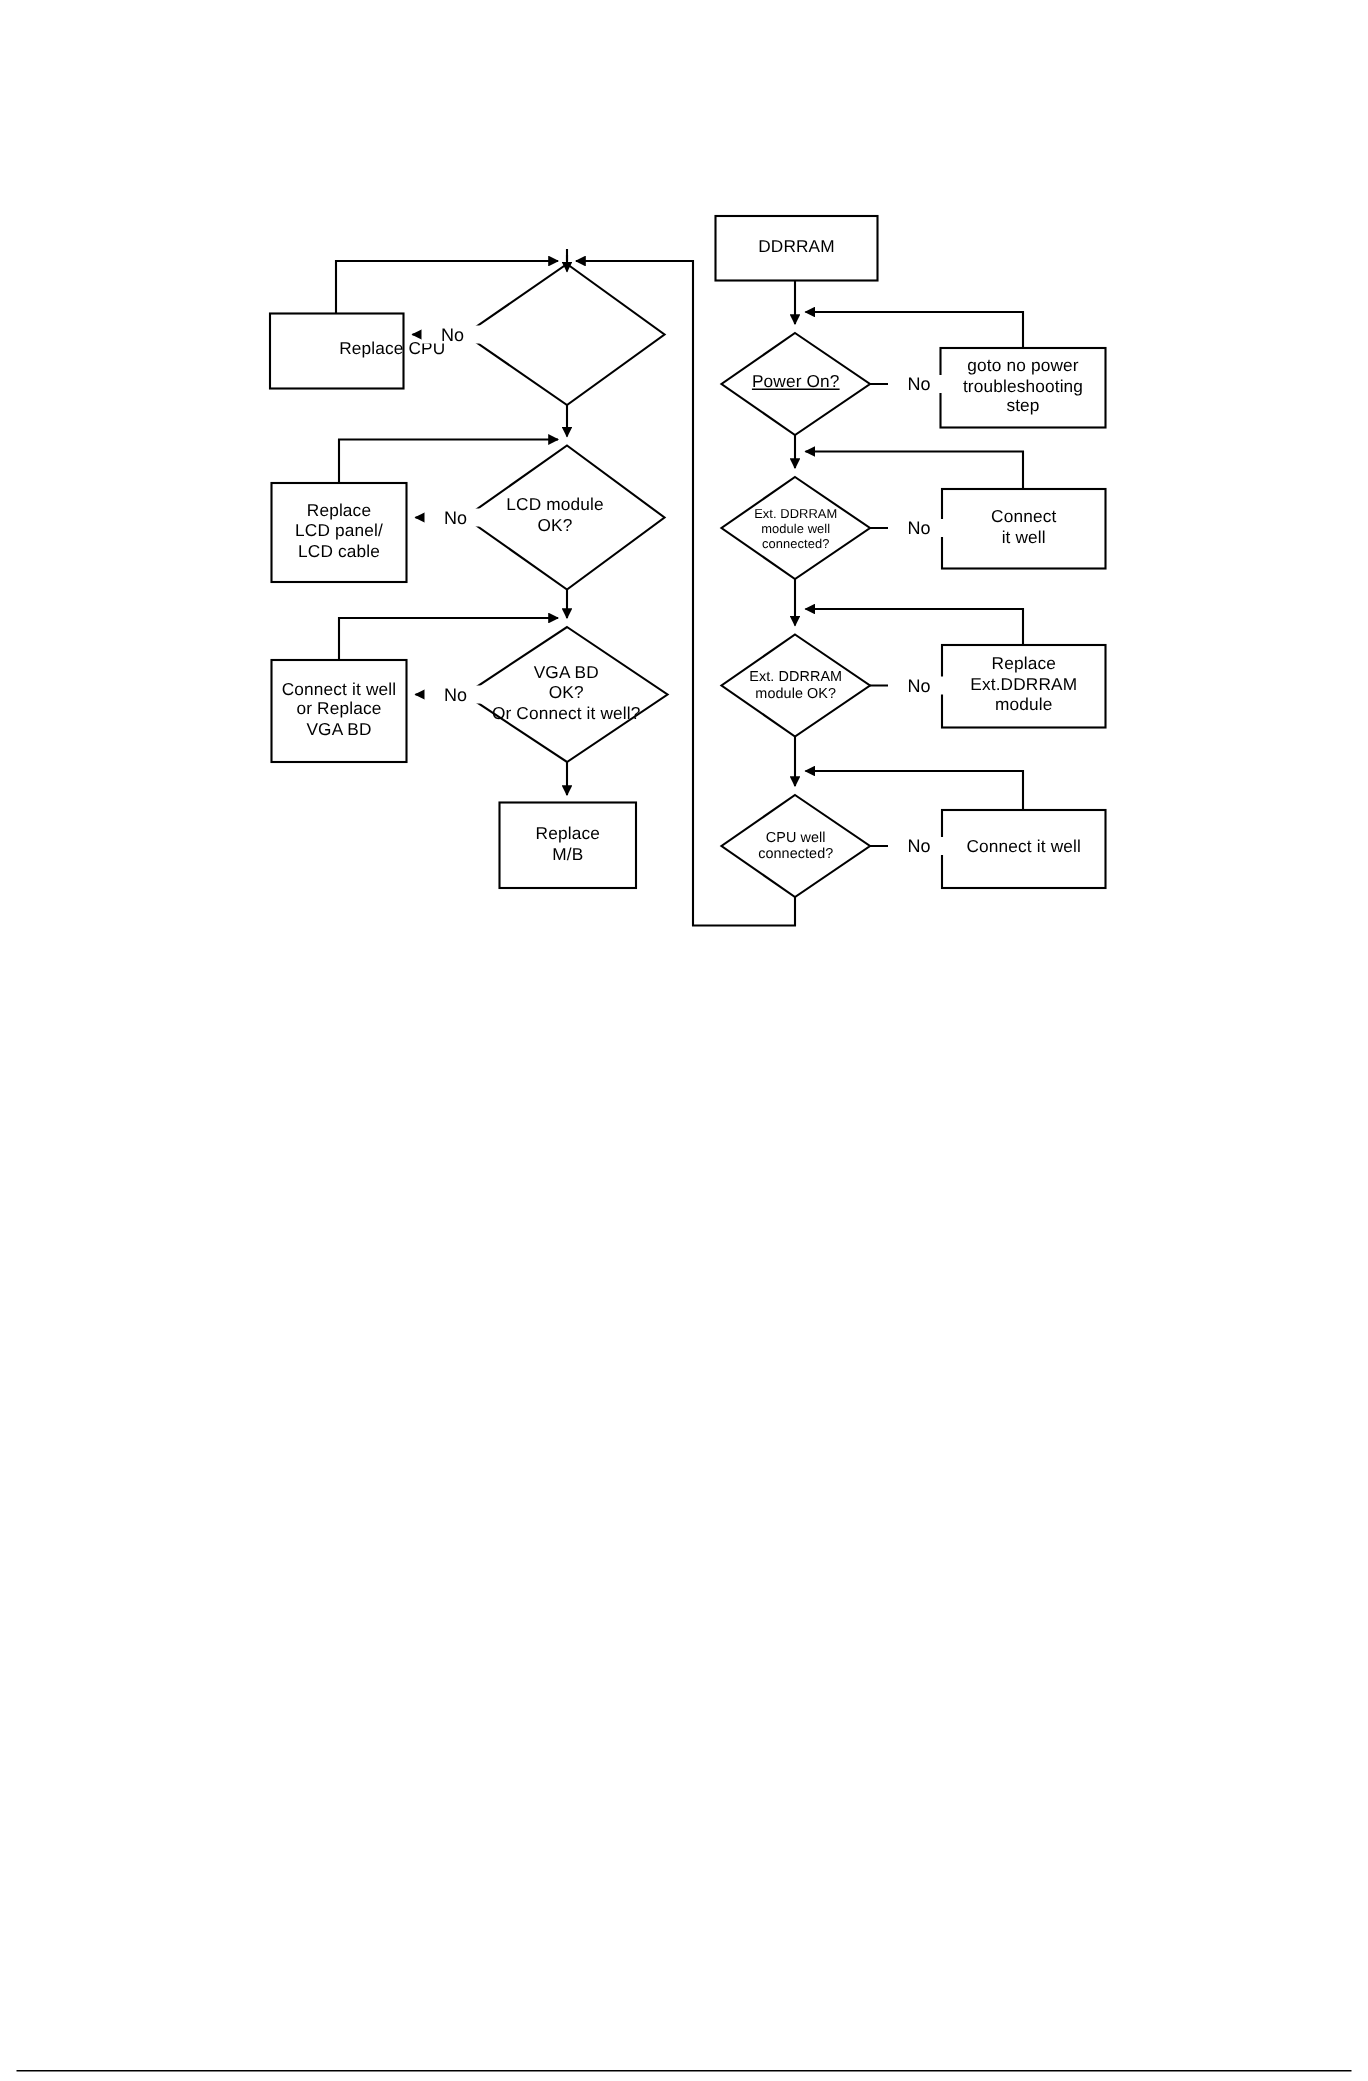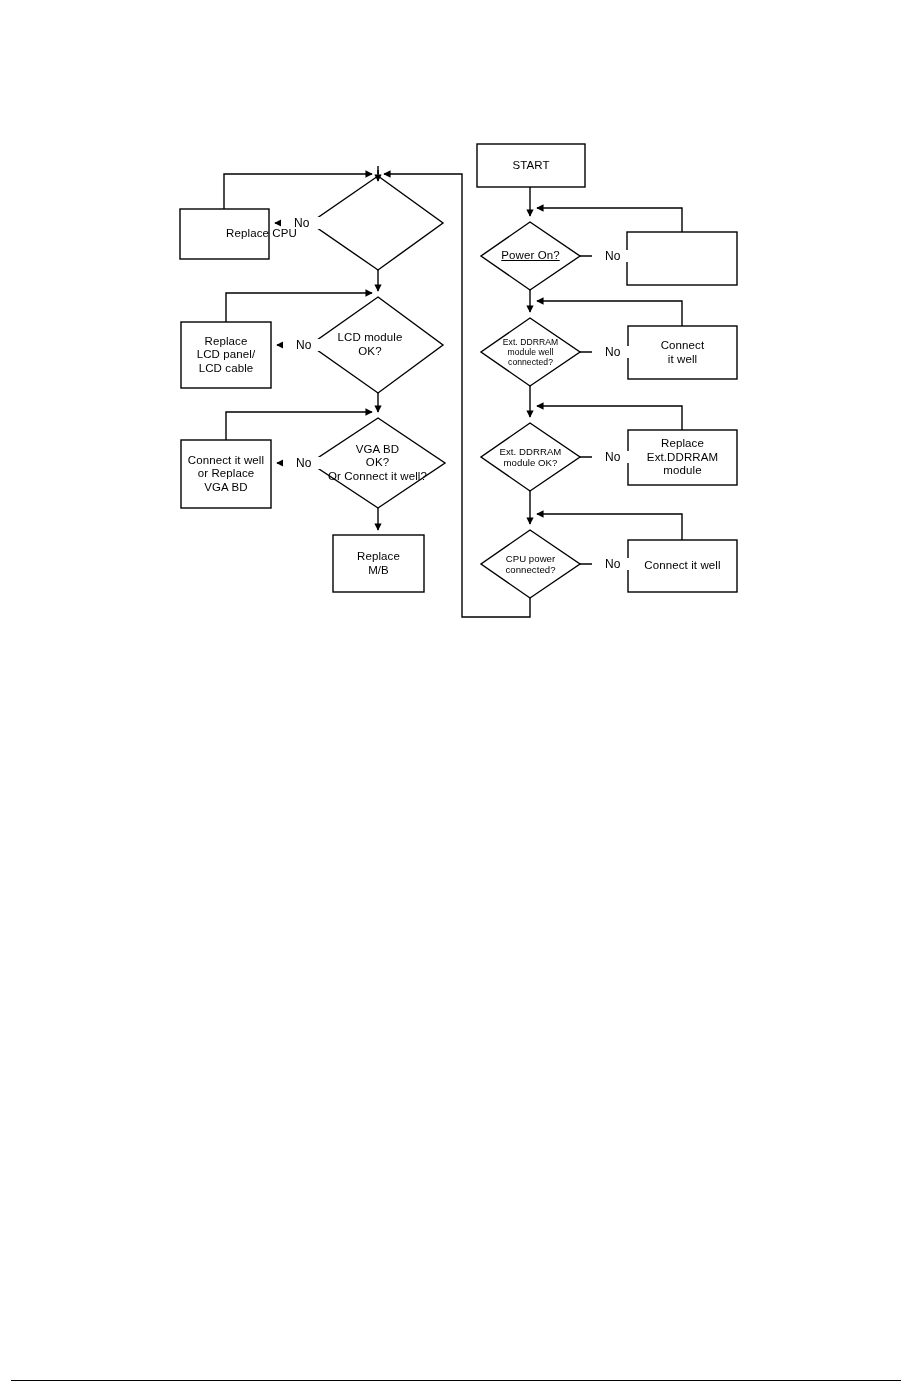--- a/index.html
+++ b/index.html
@@ -142,34 +142,37 @@
       <path d="M 378,393 L 378,412" marker-end="url(#arrow)"></path>
 
       <path d="M 310,463 L 277,463" marker-end="url(#arrow)"></path>
 
       <path d="M 226,440 L 226,412 L 372,412" marker-end="url(#arrow)"></path>
 
       <path d="M 378,508 L 378,530" marker-end="url(#arrow)"></path>
     </g>
   </svg>
 
-  <div class="node-label proc-label" style="left:477px; top:144px; width:108px; height:43px;">START</div>
+  <div class="node-label proc-label" style="left:477px; top:144px; width:108px; height:43px;">DDRRAM</div>
 
   <div class="node-label dec-label" style="left:481px; top:222px; width:99px; height:68px;text-decoration:underline;">Power On?</div>
 
   <div class="node-label dec-label-sm" style="left:481px; top:318px; width:99px; height:68px;">Ext. DDRRAM
 module well
 connected?</div>
 
   <div class="node-label dec-label-md" style="left:481px; top:423px; width:99px; height:68px;">Ext. DDRRAM
 module OK?</div>
 
-  <div class="node-label dec-label-md" style="left:481px; top:530px; width:99px; height:68px;">CPU power
+  <div class="node-label dec-label-md" style="left:481px; top:530px; width:99px; height:68px;">CPU well
 connected?</div>
 
+  <div class="node-label proc-label" style="left:627px; top:232px; width:110px; height:53px;">goto no power
+troubleshooting
+step</div>
 
   <div class="node-label proc-label" style="left:628px; top:326px; width:109px; height:53px;">Connect
 it well</div>
 
   <div class="node-label proc-label" style="left:628px; top:430px; width:109px; height:55px;">Replace
 Ext.DDRRAM
 module</div>
 
   <div class="node-label proc-label" style="left:628px; top:540px; width:109px; height:52px;">Connect it well</div>
 

